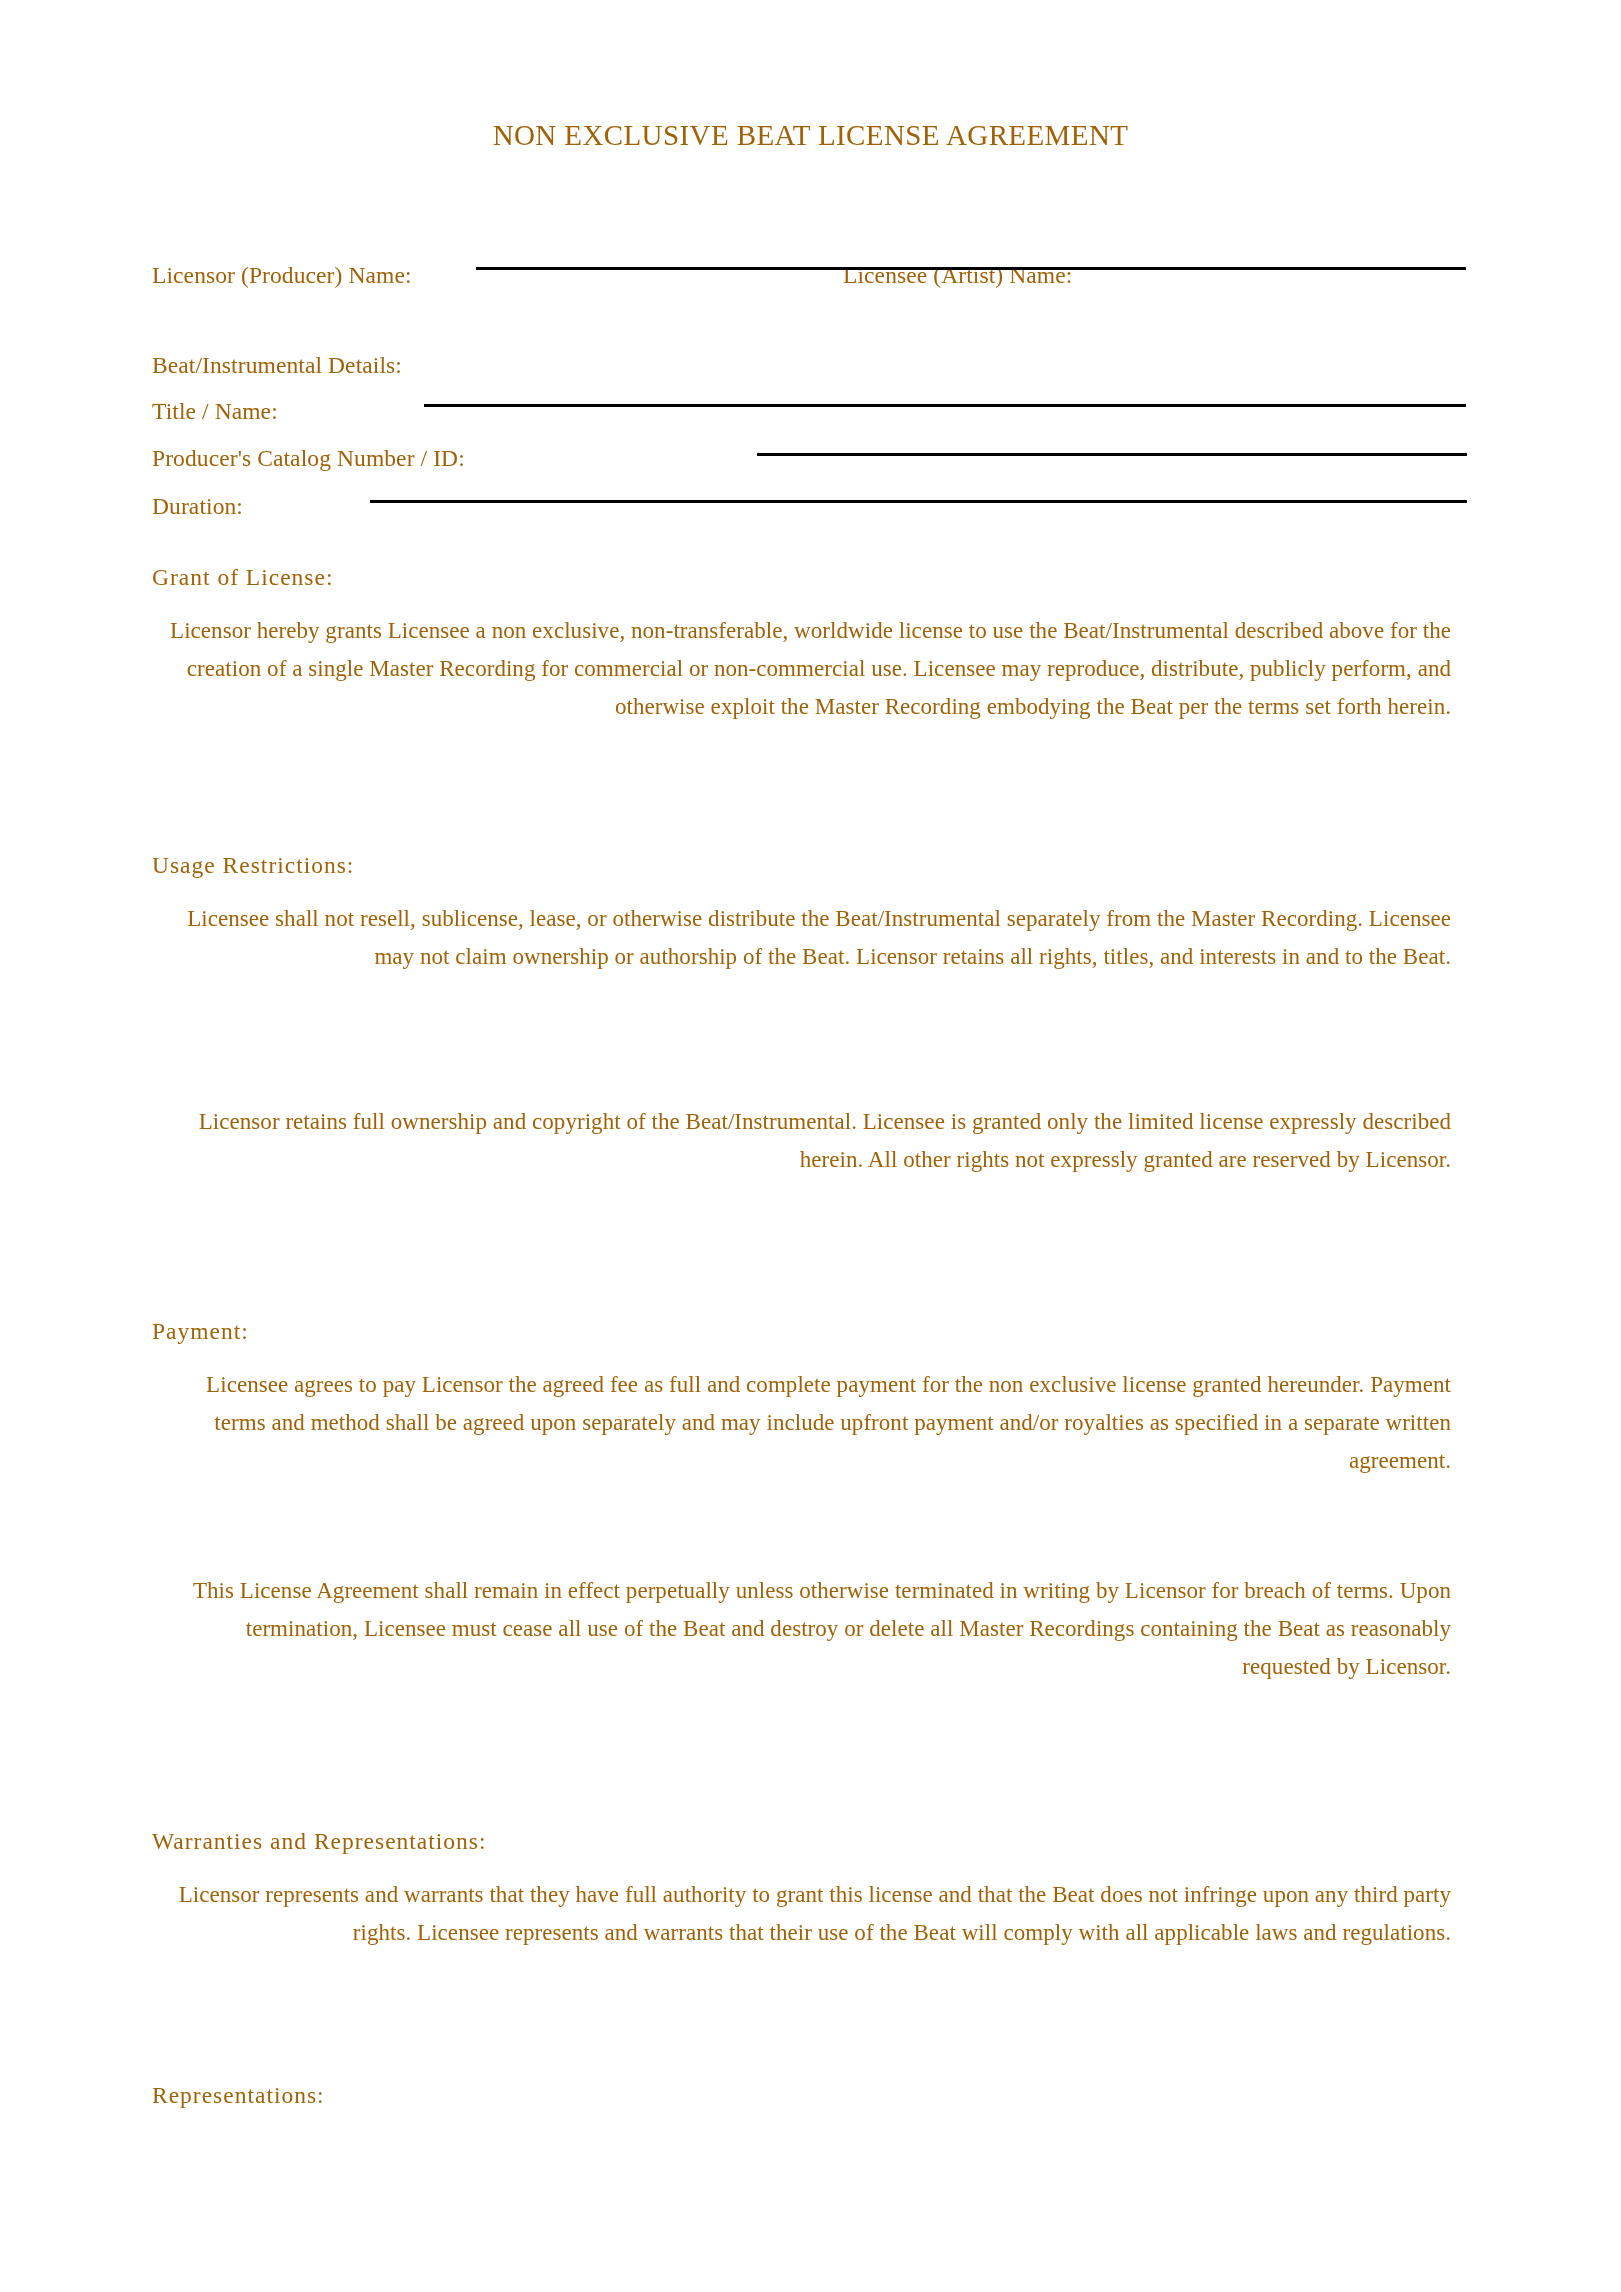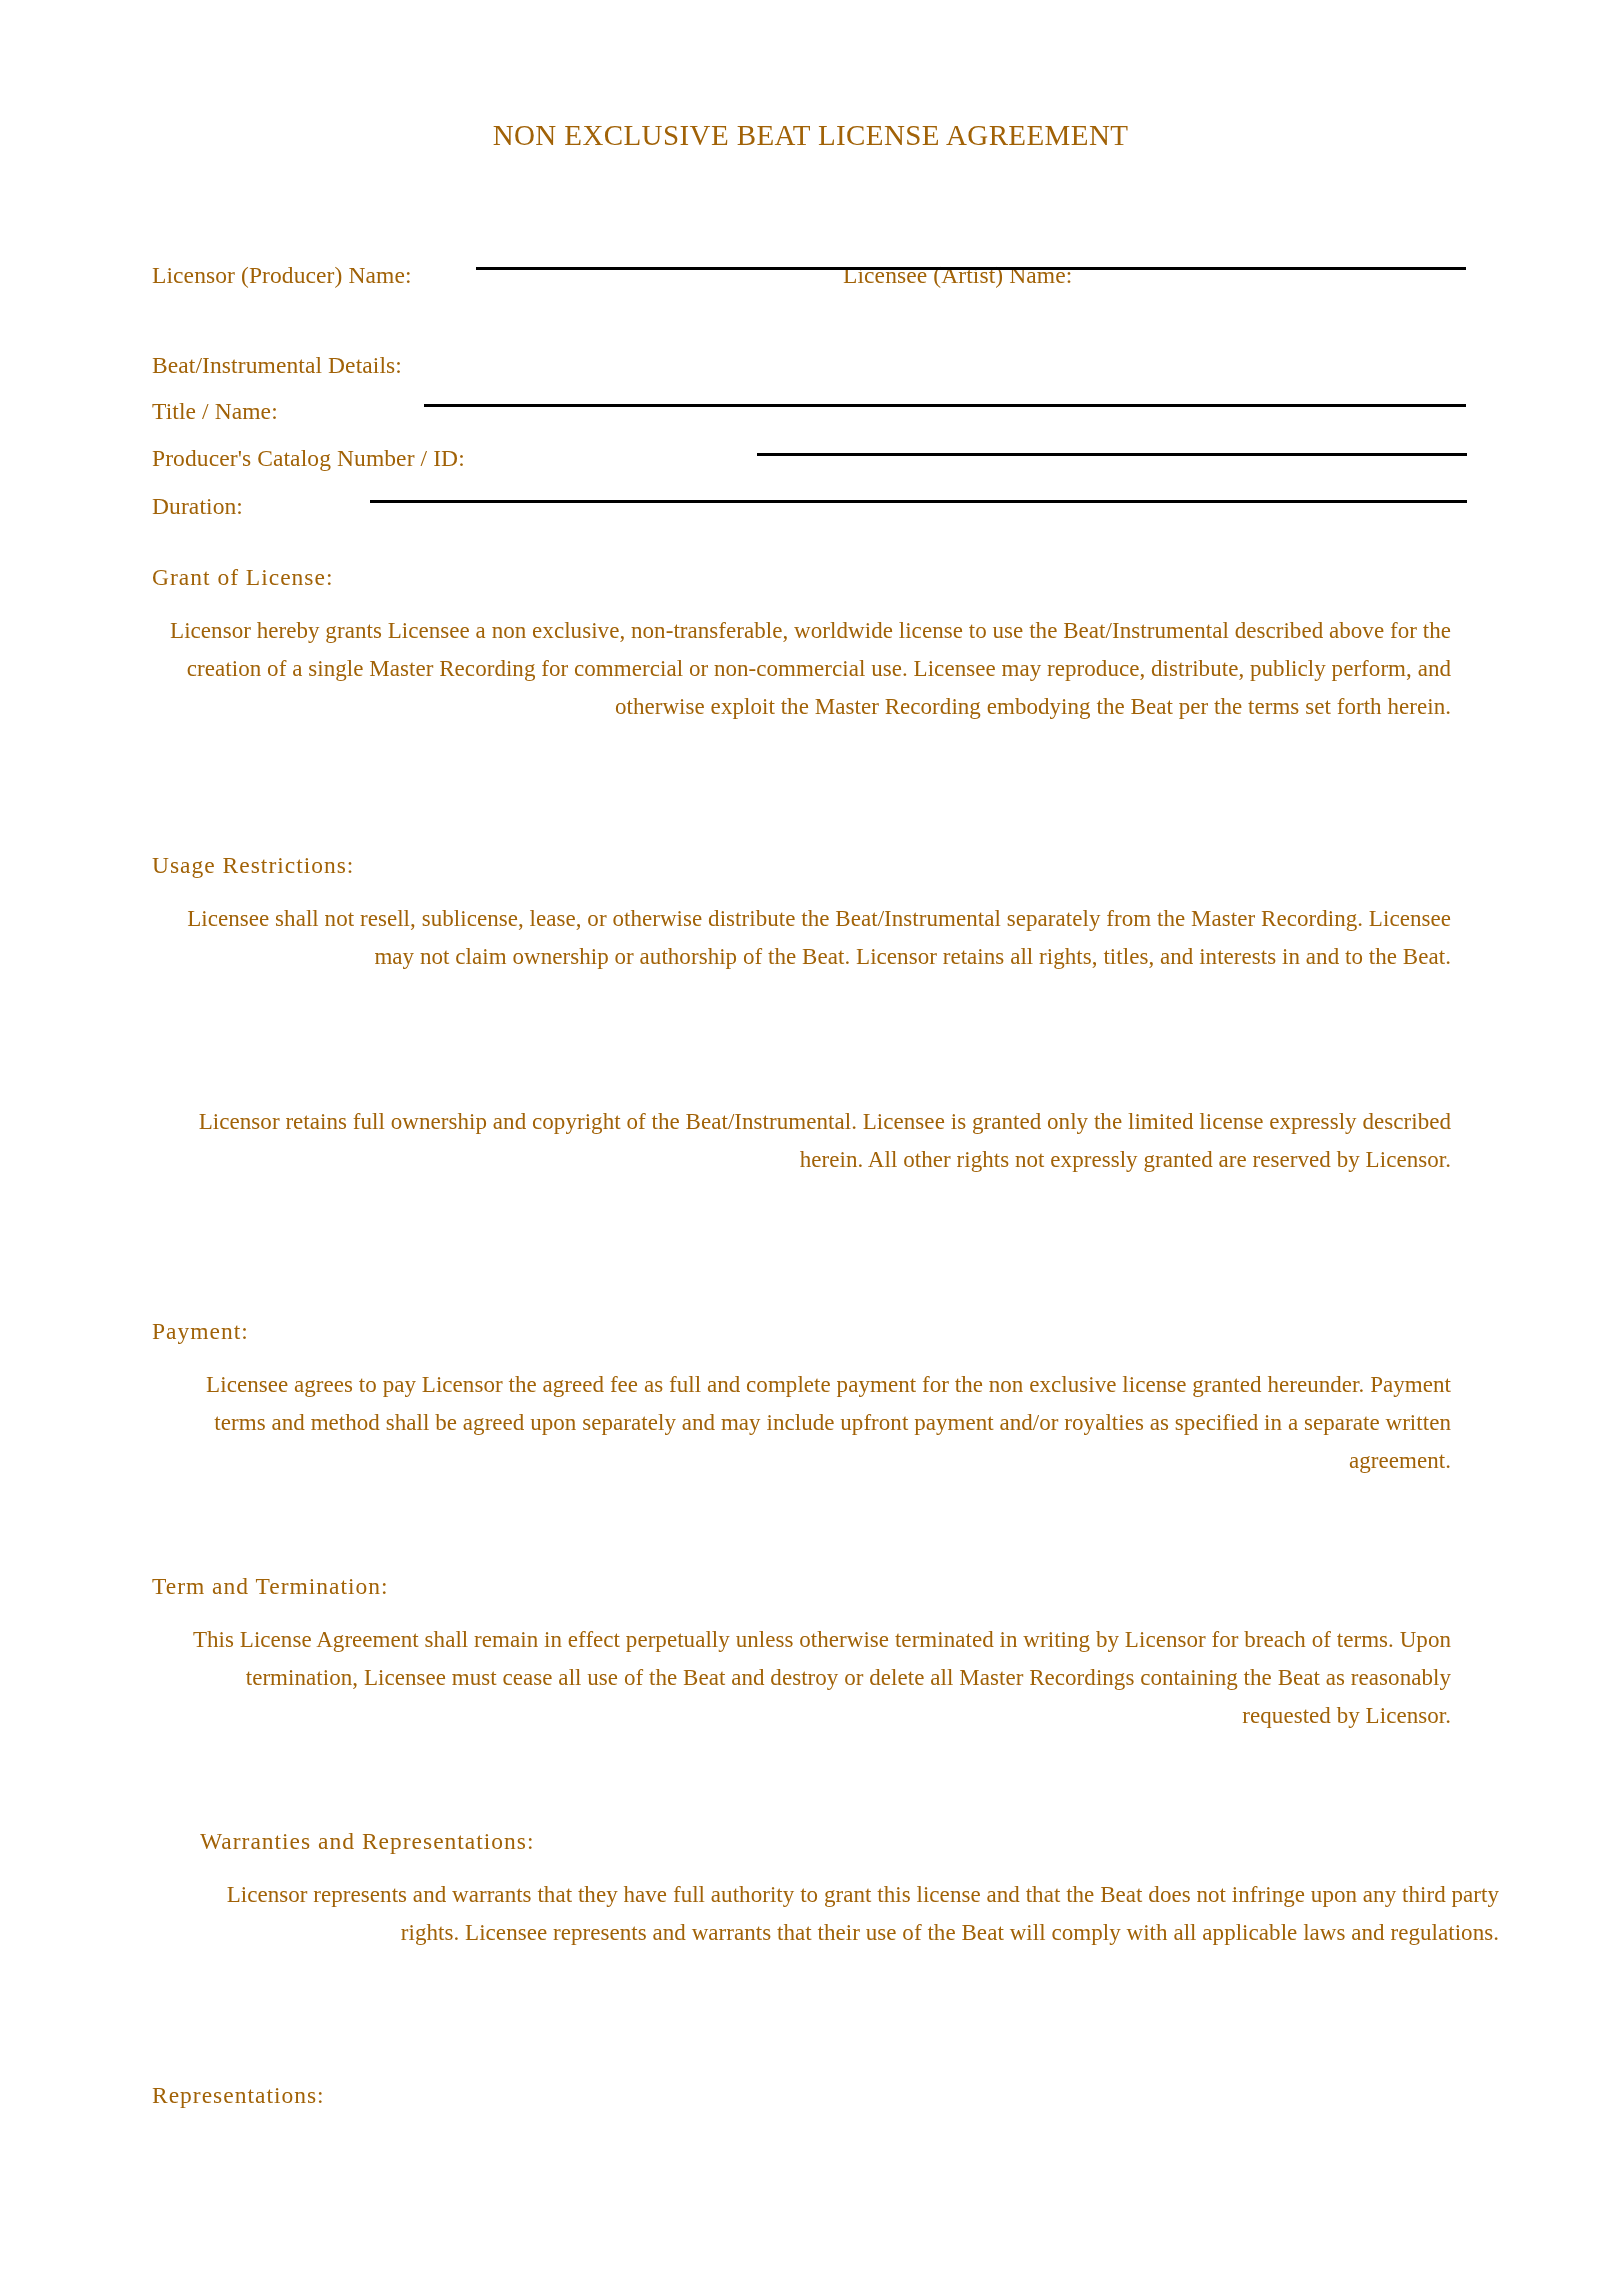--- a/index.html
+++ b/index.html
@@ -115,25 +115,24 @@
   <div class="section" style="top:1103px;">
     <div class="section-body">Licensor retains full ownership and copyright of the Beat/Instrumental. Licensee is granted only the limited license expressly described herein. All other rights not expressly granted are reserved by Licensor.</div>
   </div>
 
   <div class="section" style="top:1317px;">
     <div class="section-heading">Payment:</div>
     <div class="section-body">Licensee agrees to pay Licensor the agreed fee as full and complete payment for the non exclusive license granted hereunder. Payment terms and method shall be agreed upon separately and may include upfront payment and/or royalties as specified in a separate written agreement.</div>
   </div>
 
   <div class="section" style="top:1572px;">
-    <div class="section-heading">Term and Termination:</div>
     <div class="section-body">This License Agreement shall remain in effect perpetually unless otherwise terminated in writing by Licensor for breach of terms. Upon termination, Licensee must cease all use of the Beat and destroy or delete all Master Recordings containing the Beat as reasonably requested by Licensor.</div>
   </div>
 
-  <div class="section" style="top:1827px;margin-left:48px;">
+  <div class="section" style="top:1827px;">
     <div class="section-heading">Warranties and Representations:</div>
     <div class="section-body">Licensor represents and warrants that they have full authority to grant this license and that the Beat does not infringe upon any third party rights. Licensee represents and warrants that their use of the Beat will comply with all applicable laws and regulations.</div>
   </div>
 
   <div class="section" style="top:2081px;">
     <div class="section-heading">Representations:</div>
   </div>
 
 </div>
 

